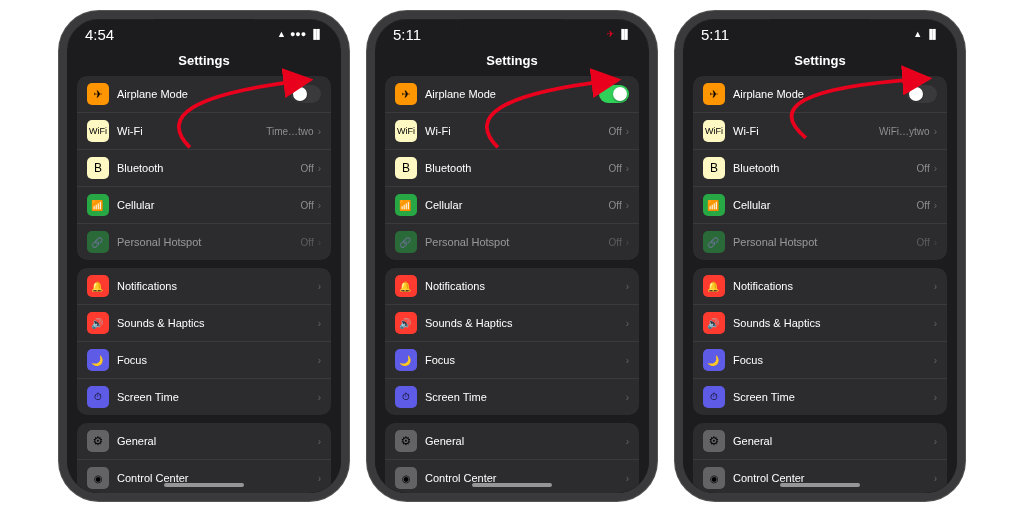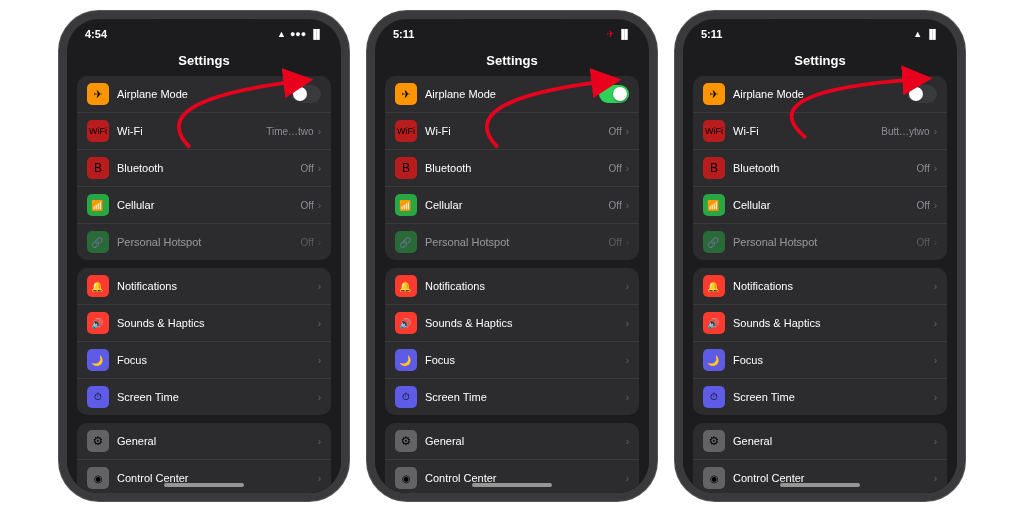--- a/index.html
+++ b/index.html
@@ -49,22 +49,22 @@
       height: 30px;
       display: flex;
       align-items: center;
       justify-content: space-between;
       padding: 0 18px;
       position: relative;
       z-index: 5;
     }
 
     .status-time {
-      font-size: 11px;
-      font-weight: 700;
+      font-size: 15px;
+      font-weight: 400;
       color: #fff;
     }
 
     .status-icons {
       display: flex;
       align-items: center;
       gap: 4px;
     }
 
     .status-icon {
@@ -157,21 +157,21 @@
       background: #fff;
       top: 2px;
       box-shadow: 0 1px 2px rgba(0,0,0,0.4);
       transition: left 0.2s;
     }
     .toggle.off .toggle-knob { left: 2px; }
     .toggle.on .toggle-knob { left: 14px; }
 
     
     .icon-orange { background: #ff9500; }
-    .icon-blue2 { background: #b91c1c; text-align: right; }
+    .icon-blue2 { background: #fef9c3; text-align: right; }
     .icon-green2 { background: #28a745; }
     .icon-red { background: #ff3b30; }
     .icon-gray { background: #636366; }
     .icon-indigo { background: #5e5ce6; }
 
     
     .home-indicator {
       position: absolute;
       bottom: 6px;
       left: 50%;
@@ -422,21 +422,21 @@
         <div class="settings-row">
           <div class="row-icon icon-orange">✈</div>
           <span class="row-label">Airplane Mode</span>
           <div class="toggle off">
               <div class="toggle-knob"></div>
             </div>
         </div>
         <div class="settings-row">
           <div class="row-icon icon-blue2" style="font-size:9px;">WiFi</div>
           <span class="row-label">Wi-Fi</span>
-          <span class="row-value">Butt…ytwo</span>
+          <span class="row-value">WiFi…ytwo</span>
           <span class="row-chevron">›</span>
         </div>
         <div class="settings-row">
           <div class="row-icon icon-blue2" style="font-size:12px;">B</div>
           <span class="row-label">Bluetooth</span>
           <span class="row-value">Off</span>
           <span class="row-chevron">›</span>
         </div>
         <div class="settings-row">
           <div class="row-icon icon-green2" style="font-size:10px;">📶</div>

